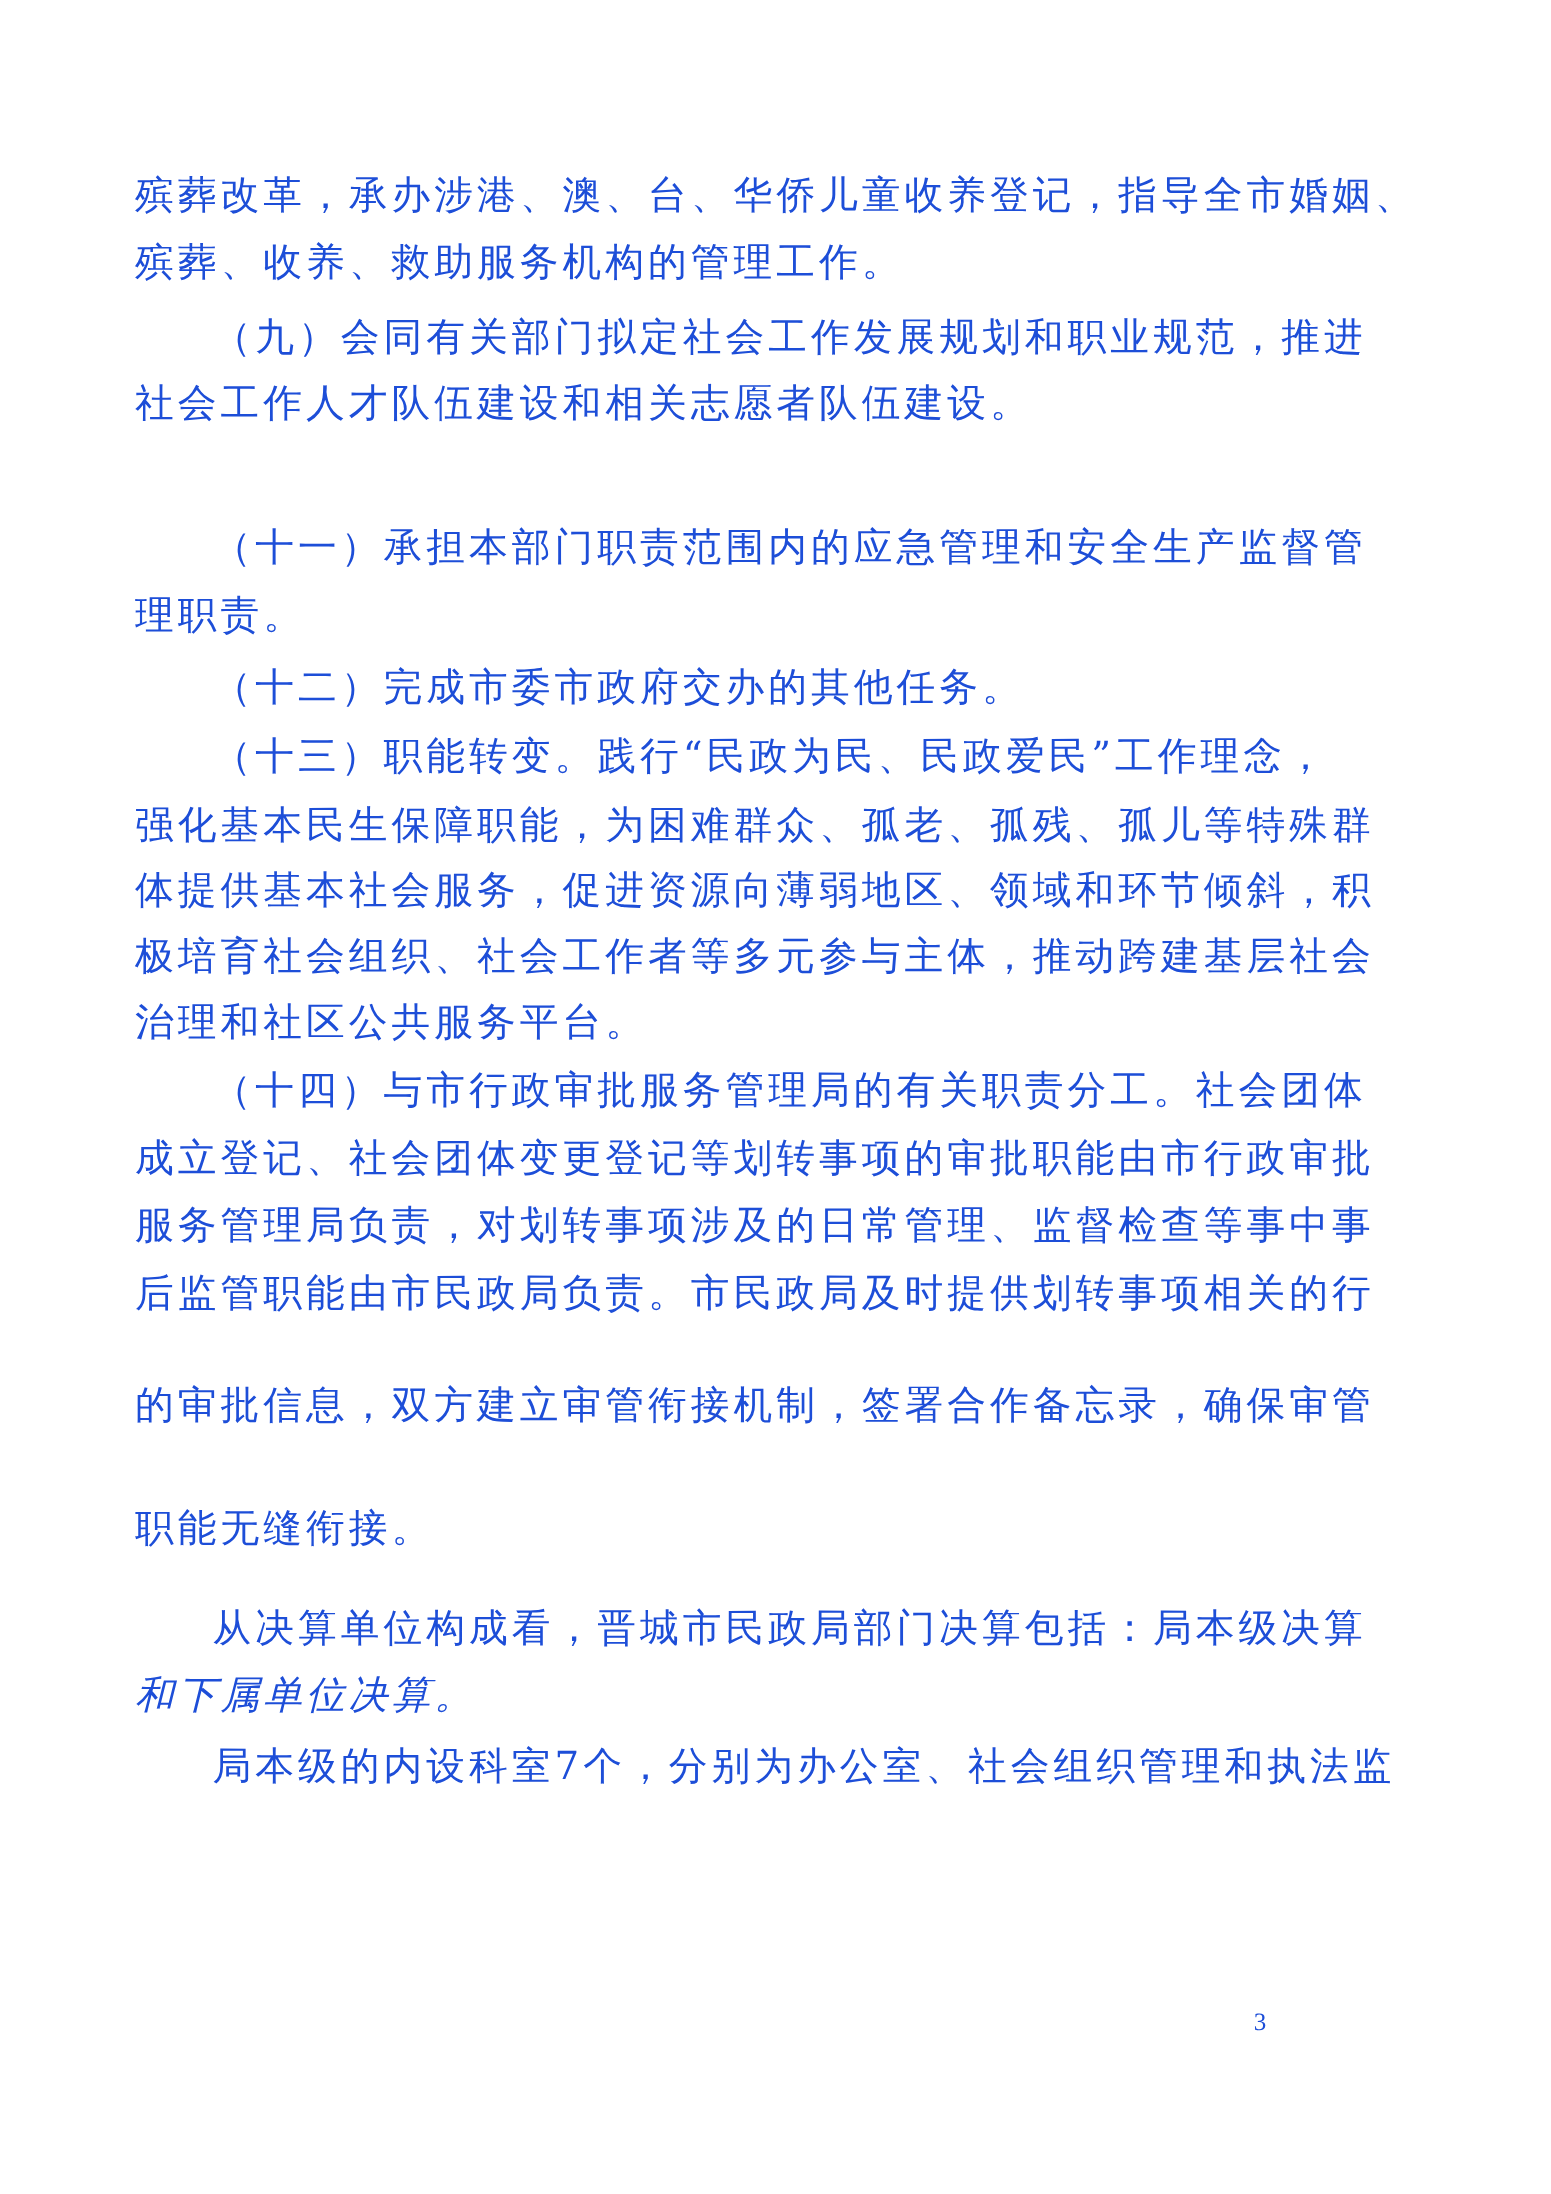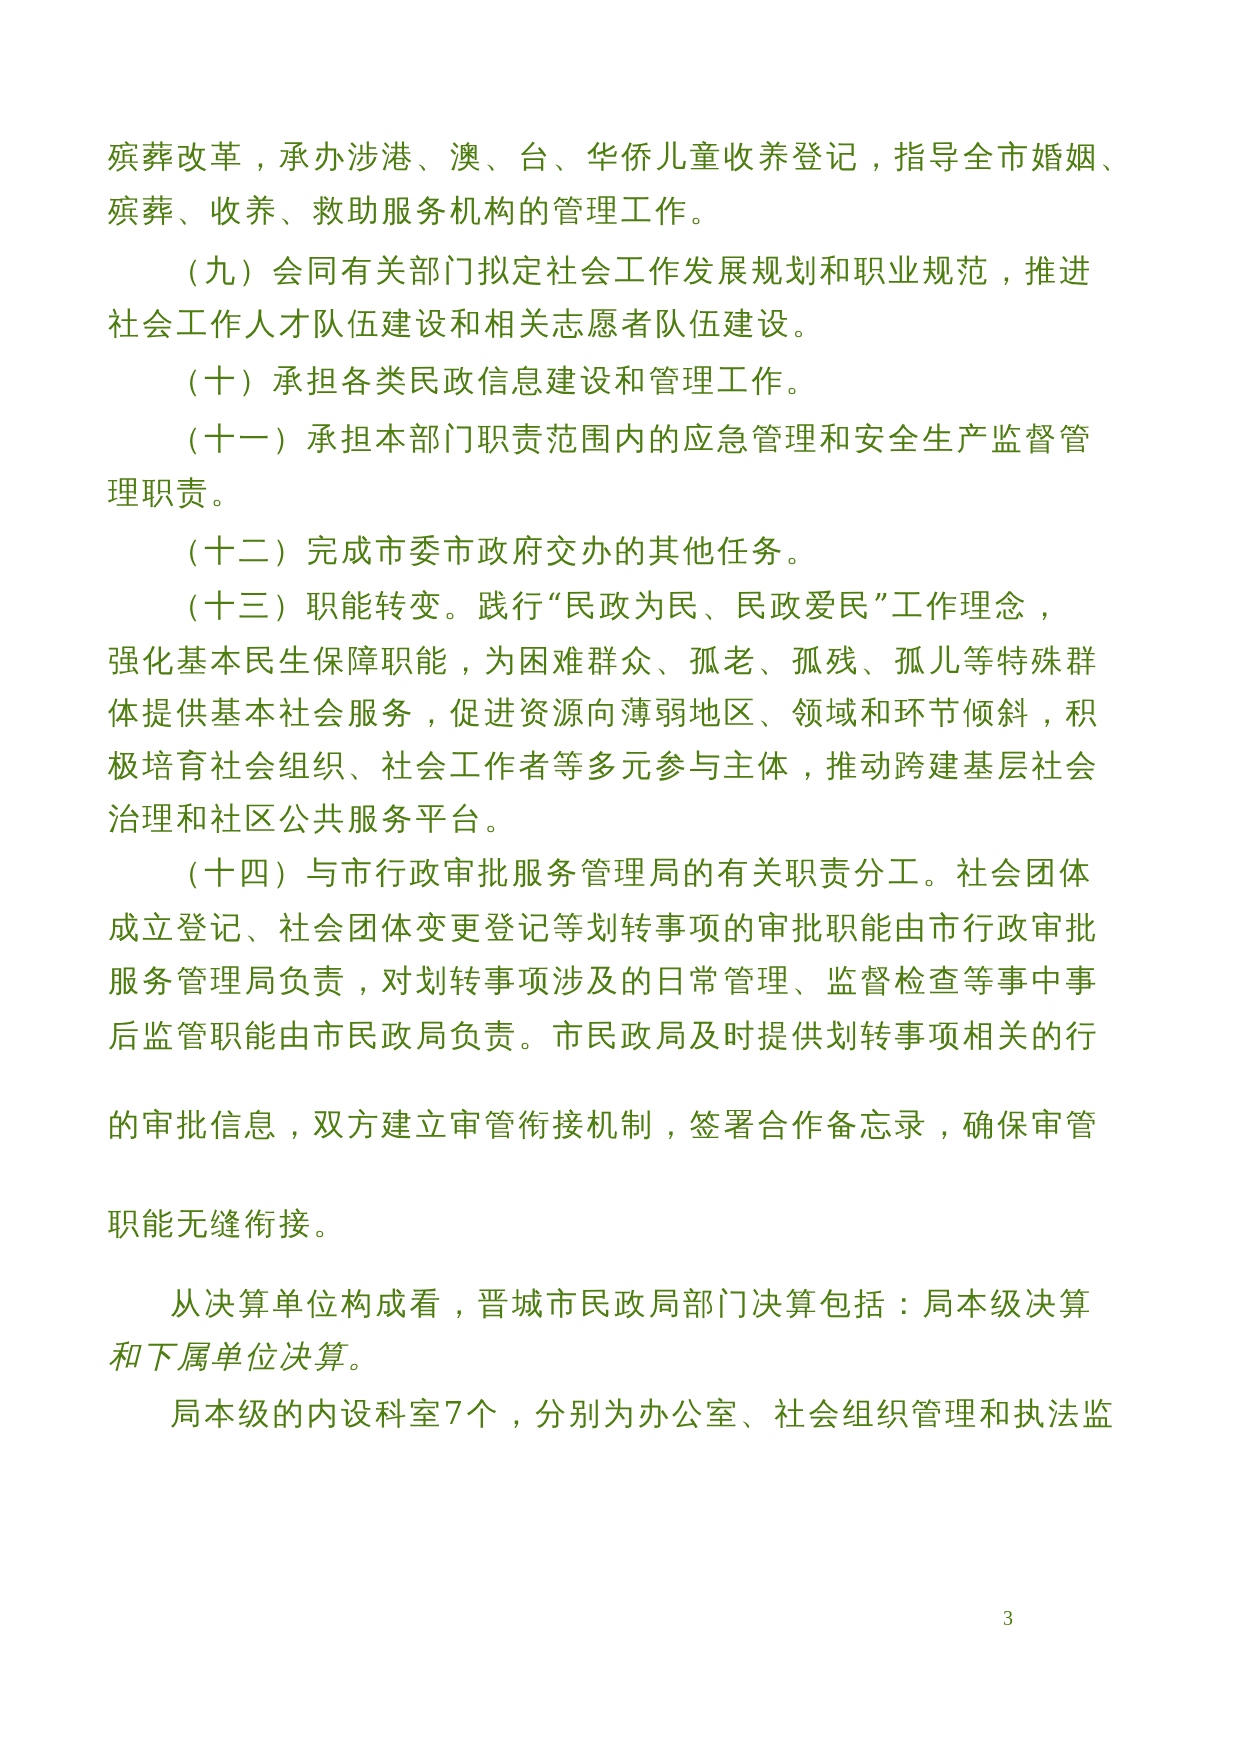--- a/index.html
+++ b/index.html
@@ -1,19 +1,19 @@
 <!DOCTYPE html>
 <html><head>
   <meta charset="utf-8">
   <style>
     html, body { margin: 0; padding: 0; background: #ffffff; }
     body { width: 1241px; height: 1755px; position: relative; overflow: hidden; }
     .page {
       position: absolute; left: 0; top: 0; width: 1241px; height: 1755px;
-      background: #ffffff; color: #4d7c0f;
+      background: #ffffff; color: #1d4ed8;
       font-family: "DejaVu Serif", "Liberation Serif", serif;
     }
     .line {
       position: absolute; left: 108px;
       font-size: 31px; line-height: 40px; height: 40px;
       white-space: nowrap; letter-spacing: 3.2px;
     }
     .indent { left: 170px; }
     .heading {
       position: absolute; left: 158px;
@@ -27,21 +27,20 @@
     }
   </style>
 </head>
 <body>
 
 <div class="page">
   <div class="line" style="top:136px;">殡葬改革，承办涉港、澳、台、华侨儿童收养登记，指导全市婚姻、</div>
   <div class="line" style="top:190px;">殡葬、收养、救助服务机构的管理工作。</div>
   <div class="line indent" style="top:250px;">（九）会同有关部门拟定社会工作发展规划和职业规范，推进</div>
   <div class="line" style="top:303px;">社会工作人才队伍建设和相关志愿者队伍建设。</div>
-  <div class="line indent" style="top:360px;">（十）承担各类民政信息建设和管理工作。</div>
   <div class="line indent" style="top:418px;">（十一）承担本部门职责范围内的应急管理和安全生产监督管</div>
   <div class="line" style="top:472px;">理职责。</div>
   <div class="line indent" style="top:530px;">（十二）完成市委市政府交办的其他任务。</div>
   <div class="line indent" style="top:585px;">（十三）职能转变。践行“民政为民、民政爱民”工作理念，</div>
   <div class="line" style="top:640px;">强化基本民生保障职能，为困难群众、孤老、孤残、孤儿等特殊群</div>
   <div class="line" style="top:692px;">体提供基本社会服务，促进资源向薄弱地区、领域和环节倾斜，积</div>
   <div class="line" style="top:745px;">极培育社会组织、社会工作者等多元参与主体，推动跨建基层社会</div>
   <div class="line" style="top:798px;">治理和社区公共服务平台。</div>
   <div class="line indent" style="top:852px;">（十四）与市行政审批服务管理局的有关职责分工。社会团体</div>
   <div class="line" style="top:907px;">成立登记、社会团体变更登记等划转事项的审批职能由市行政审批</div>

